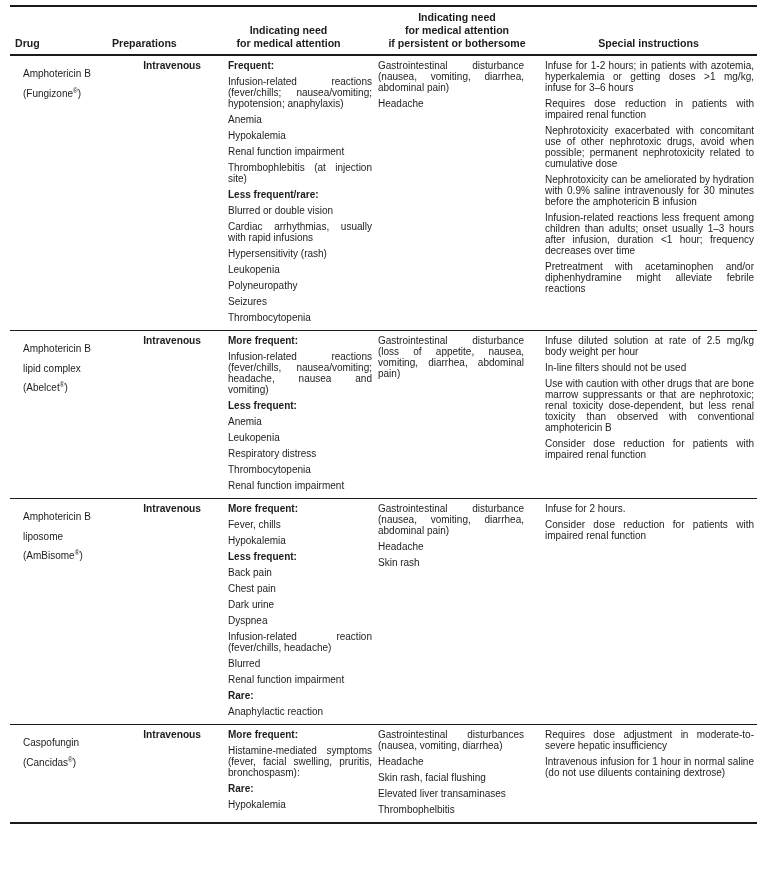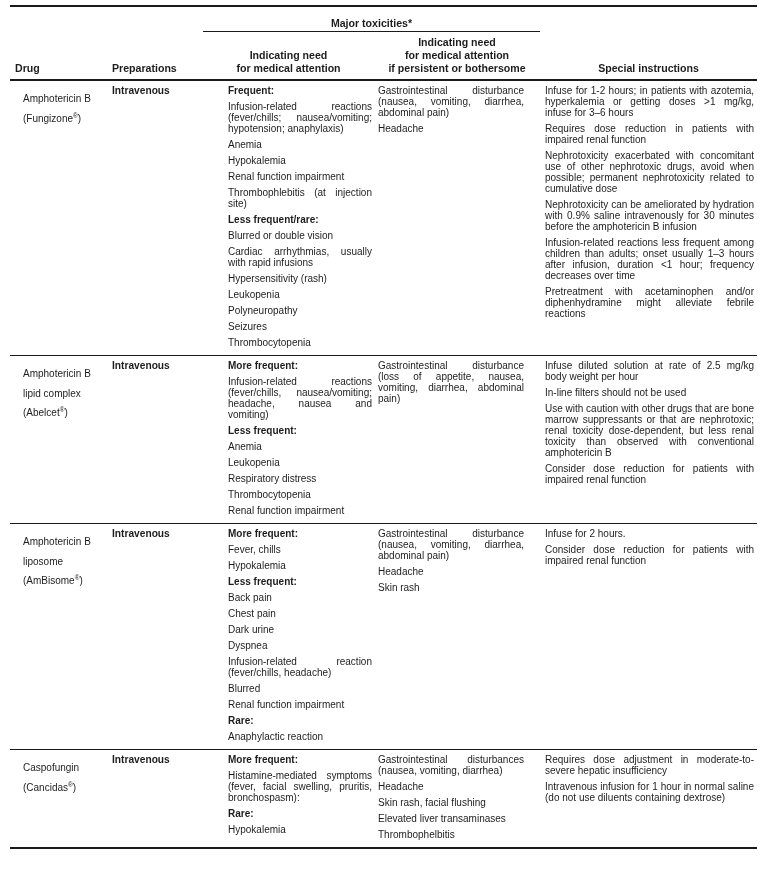--- a/index.html
+++ b/index.html
@@ -73,21 +73,21 @@
   tbody td {
     border-bottom: 1.5px solid #1a1a1a;
     vertical-align: top;
     padding: 4px 0 7px;
     font-size: 10px;
     line-height: 11px;
   }
   tbody tr:last-child td { border-bottom: 2.2px solid #1a1a1a; }
 
   td.c1 { padding-left: 5px;  padding-right: 4px; }
-  td.c2 { padding-left: 5px;  padding-right: 2px; }
+  td.c2 { padding-left: 5px;  padding-right: 2px; text-align: right; }
   td.c3 { padding-left: 25px; padding-right: 2px; }
   td.c4 { padding-left: 4px;  padding-right: 16px; }
   td.c5 { padding-left: 5px;  padding-right: 3px; }
 
   .prep { font-weight: bold; font-size: 10.2px; }
 
   .cell-p { margin: 0 0 5px; text-align: justify; }
   .cell-p:last-child { margin-bottom: 0; }
   .cell-p.bold { font-weight: bold; }
 
@@ -104,25 +104,20 @@
 
   <table class="tox-table">
     <colgroup>
       <col class="w1">
         <col class="w2">
         <col class="w3">
         <col class="w4">
         <col class="w5">
     </colgroup>
     <thead>
-      <tr>
-        <td class="blank-cell" colspan="2"></td>
-        <th class="tox-cell" colspan="2">Major toxicities*</th>
-        <td class="blank-cell"></td>
-      </tr>
       <tr class="hdr">
         <th class="c1">Drug</th>
         <th class="c2">Preparations</th>
         <th class="c3">Indicating need
 for medical attention</th>
         <th class="c4">Indicating need
 for medical attention
 if persistent or bothersome</th>
         <th class="c5">Special instructions</th>
       </tr>

